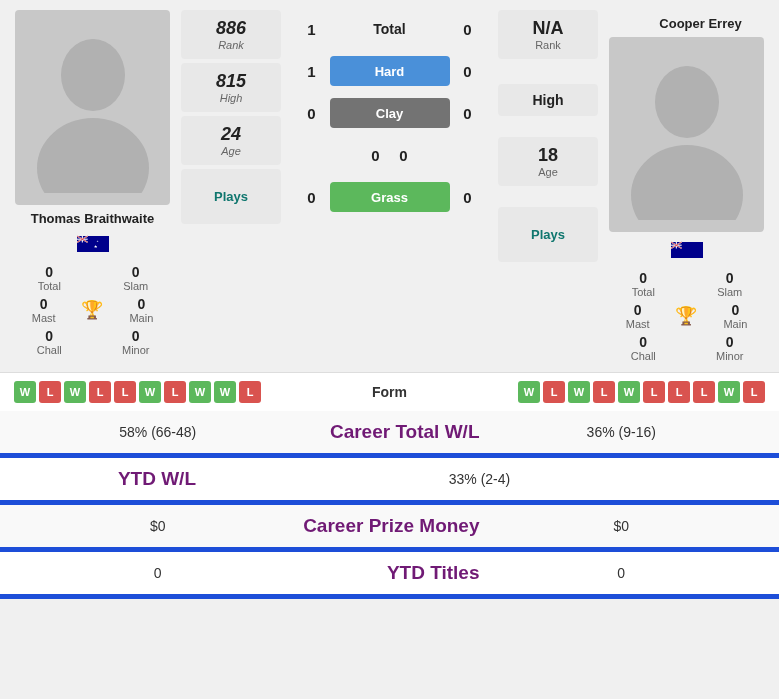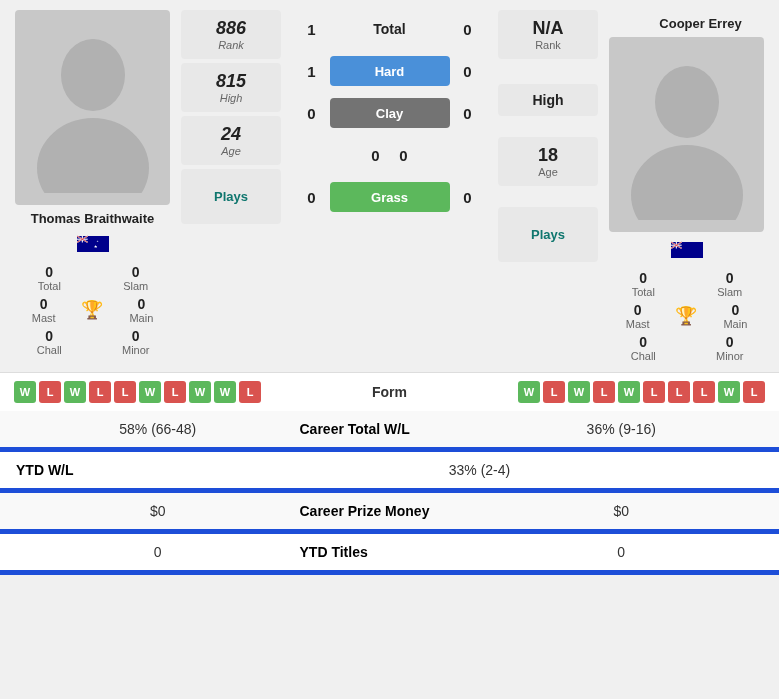--- a/index.html
+++ b/index.html
@@ -235,24 +235,24 @@
 
     .stats-left {
       flex: 1;
       text-align: center;
       font-size: 14px;
       color: #333;
     }
 
     .stats-center {
       width: 180px;
-      text-align: left;
-      font-size: 14px;
-      font-weight: bold;
-      color: #000000;
+      text-align: right;
+      font-size: 19px;
+      font-weight: bold;
+      color: #701a75;
       flex-shrink: 0;
     }
 
     .stats-right {
       flex: 1;
       text-align: center;
       font-size: 14px;
       color: #333;
     }
 

